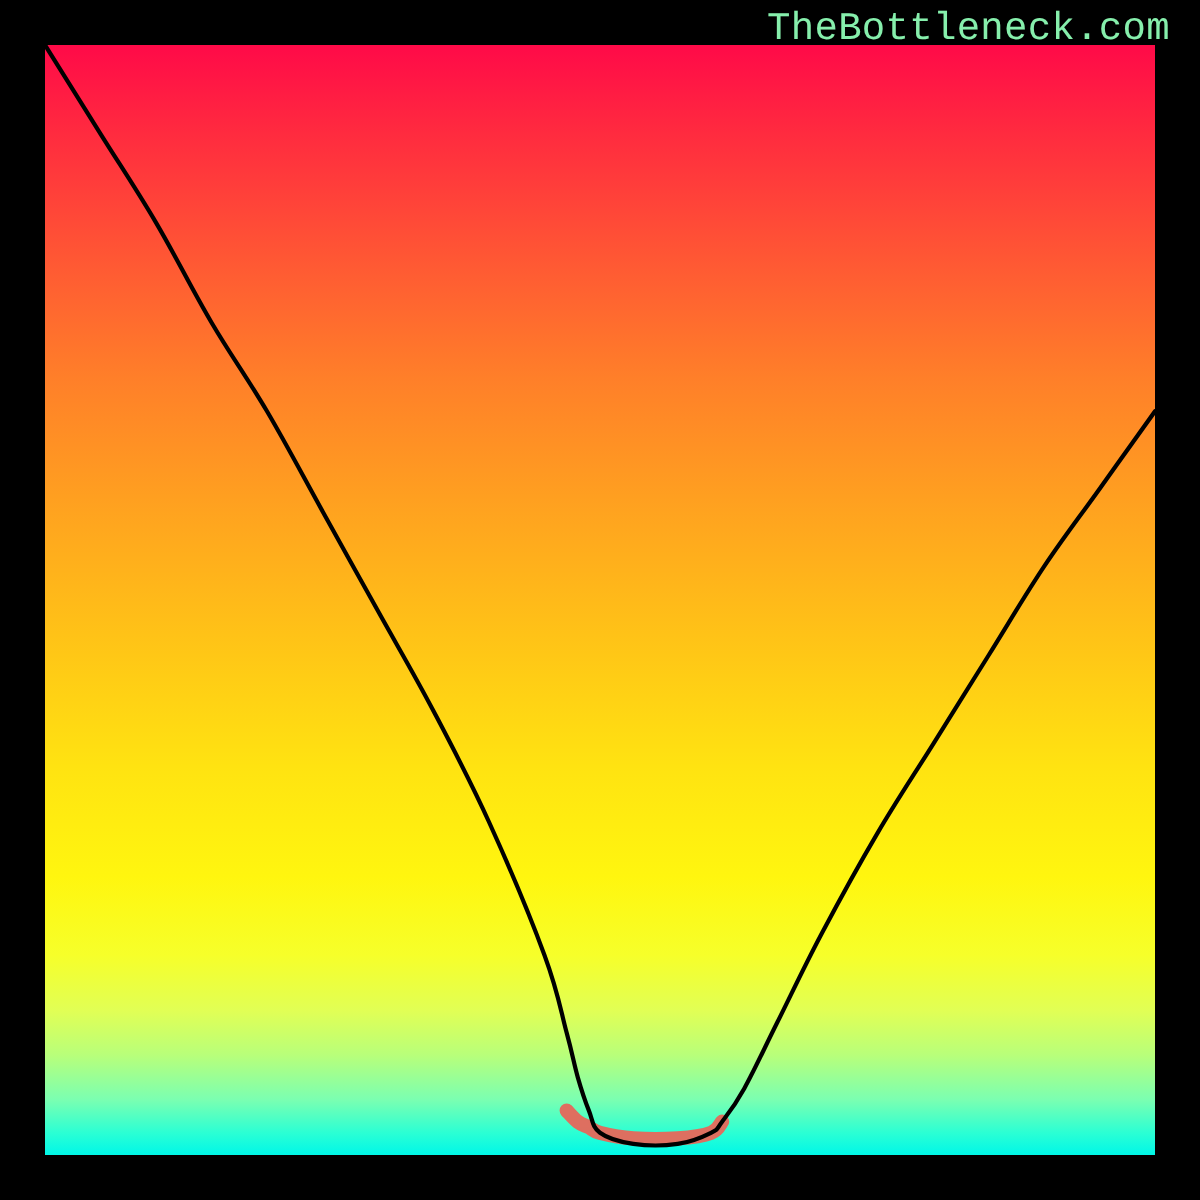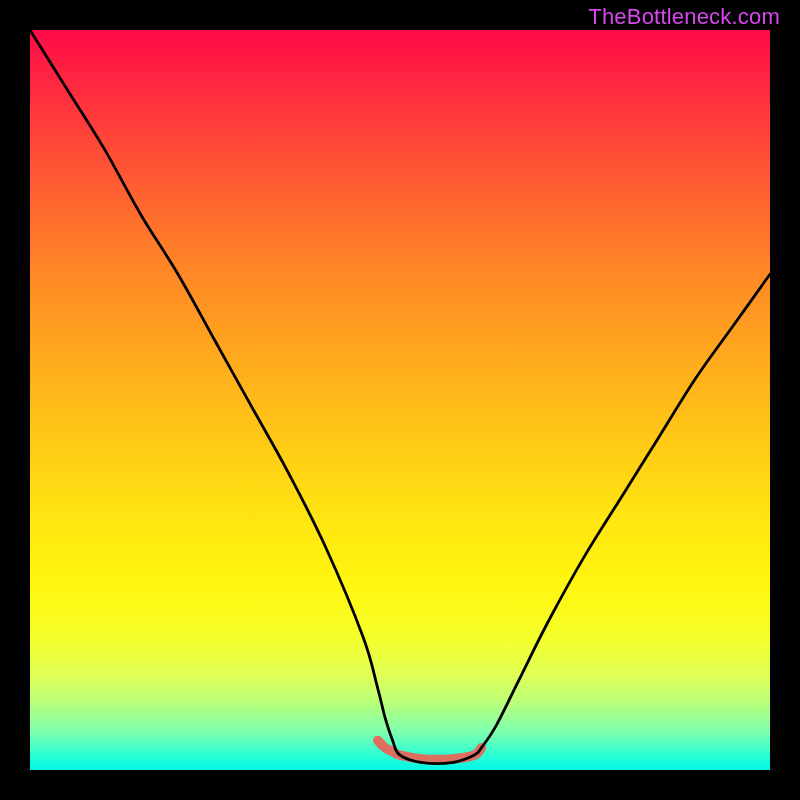--- a/index.html
+++ b/index.html
@@ -8,25 +8,26 @@
     height: 800px;
     background: #000;
     position: relative;
     overflow: hidden;
     font-family: Arial, Helvetica, sans-serif;
   }
   .watermark {
     position: absolute;
     top: 4px;
     right: 20px;
-    color: #d946ef;
-    font-size: 22px;
+    color: #86efac;
+    font-size: 26px;
     font-weight: 500;
     z-index: 30;
     letter-spacing: 0.2px;
+    font-family: Liberation Mono, monospace;
   }
   .plot-frame {
     position: absolute;
     left: 30px;
     top: 30px;
     width: 740px;
     height: 740px;
     background: #000;
     z-index: 1;
   }

